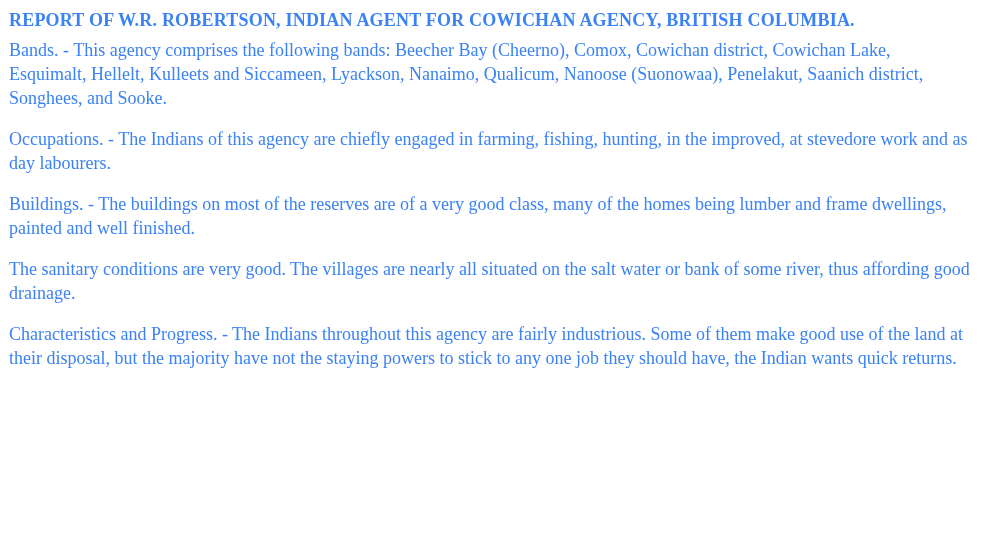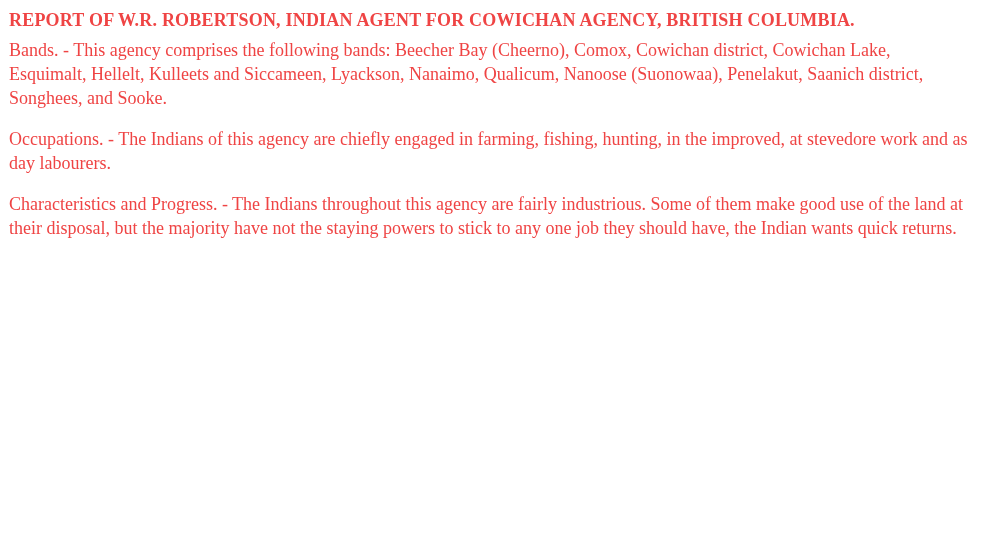--- a/index.html
+++ b/index.html
@@ -5,21 +5,21 @@
   html, body {
     margin: 0;
     padding: 0;
     background: #ffffff;
   }
   .page {
     width: 990px;
     height: 549px;
     box-sizing: border-box;
     background: #ffffff;
-    color: #ef4444;
+    color: #3b82f6;
     font-family: "Liberation Serif", "DejaVu Serif", serif;
     padding: 8px 12px 0 9px;
     overflow: hidden;
   }
   .report-title {
     font-size: 18px;
     line-height: 24px;
     font-weight: bold;
     margin: 0 0 6px 0;
     letter-spacing: 0.2px;
@@ -35,17 +35,19 @@
 <body>
 
 <div class="page">
   <h1 class="report-title">REPORT OF W.R. ROBERTSON, INDIAN AGENT FOR COWICHAN AGENCY, BRITISH COLUMBIA.</h1>
 
   <p class="body-paragraph">Bands. - This agency comprises the following bands: Beecher Bay (Cheerno), Comox, Cowichan district, Cowichan Lake, Esquimalt, Hellelt, Kulleets and Siccameen, Lyackson, Nanaimo, Qualicum, Nanoose (Suonowaa), Penelakut, Saanich district, Songhees, and Sooke.</p>
 
   <p class="body-paragraph">Occupations. - The Indians of this agency are chiefly engaged in farming, fishing, hunting, in the improved, at stevedore work and as day labourers.</p>
 
 
+  <p class="body-paragraph">Buildings. - The buildings on most of the reserves are of a very good class, many of the homes being lumber and frame dwellings, painted and well finished.</p>
 
 
+  <p class="body-paragraph">The sanitary conditions are very good. The villages are nearly all situated on the salt water or bank of some river, thus affording good drainage.</p>
 
   <p class="body-paragraph">Characteristics and Progress. - The Indians throughout this agency are fairly industrious. Some of them make good use of the land at their disposal, but the majority have not the staying powers to stick to any one job they should have, the Indian wants quick returns.</p>
 </div>
 
 </body></html>

